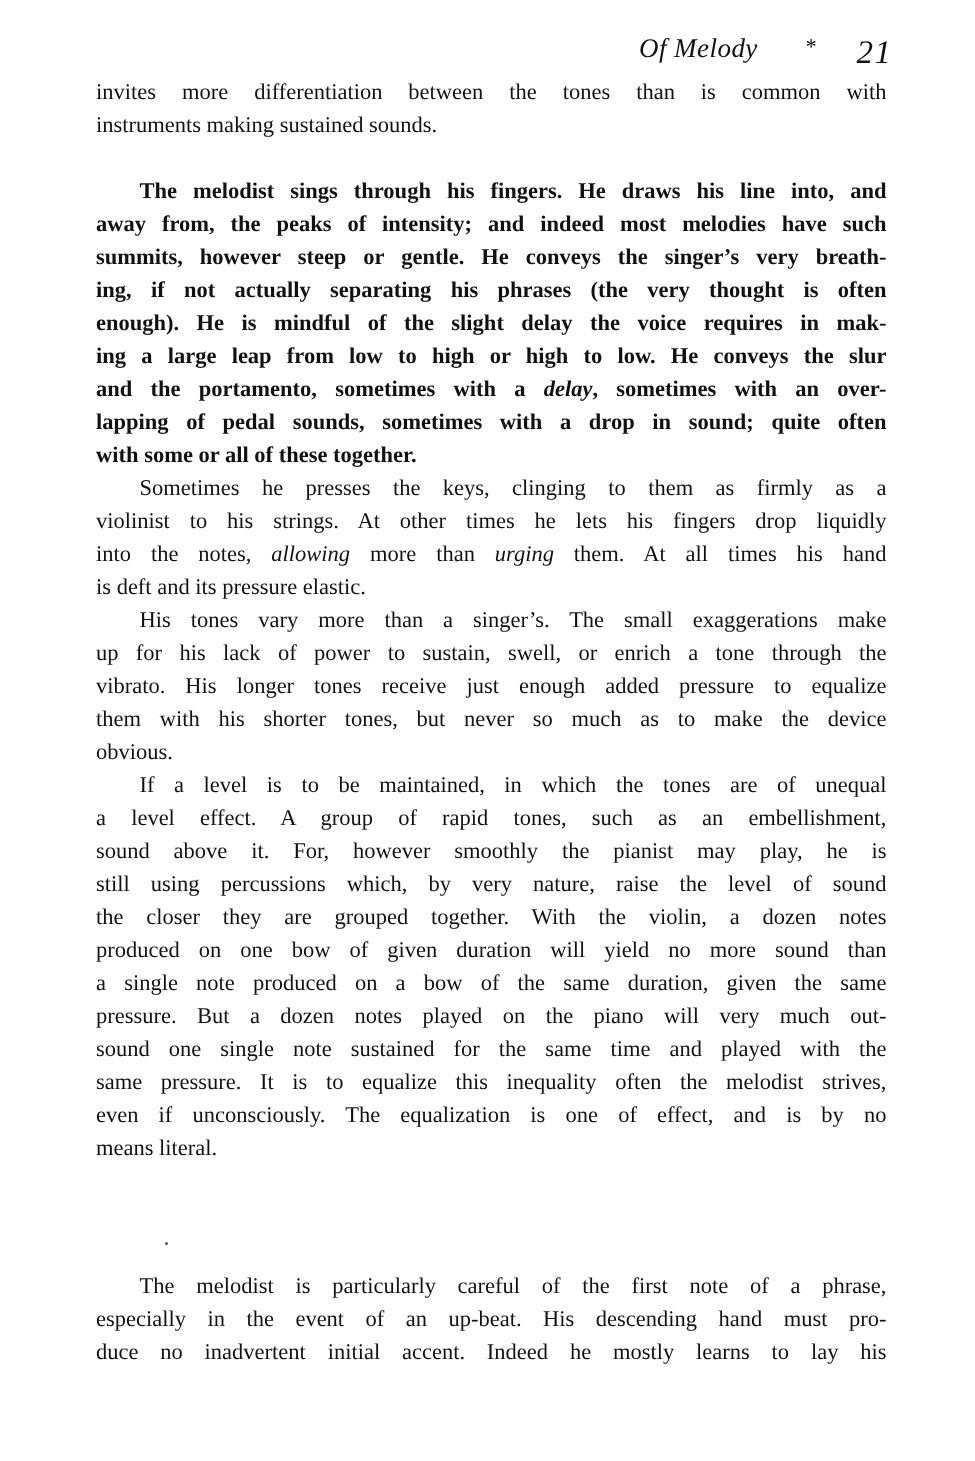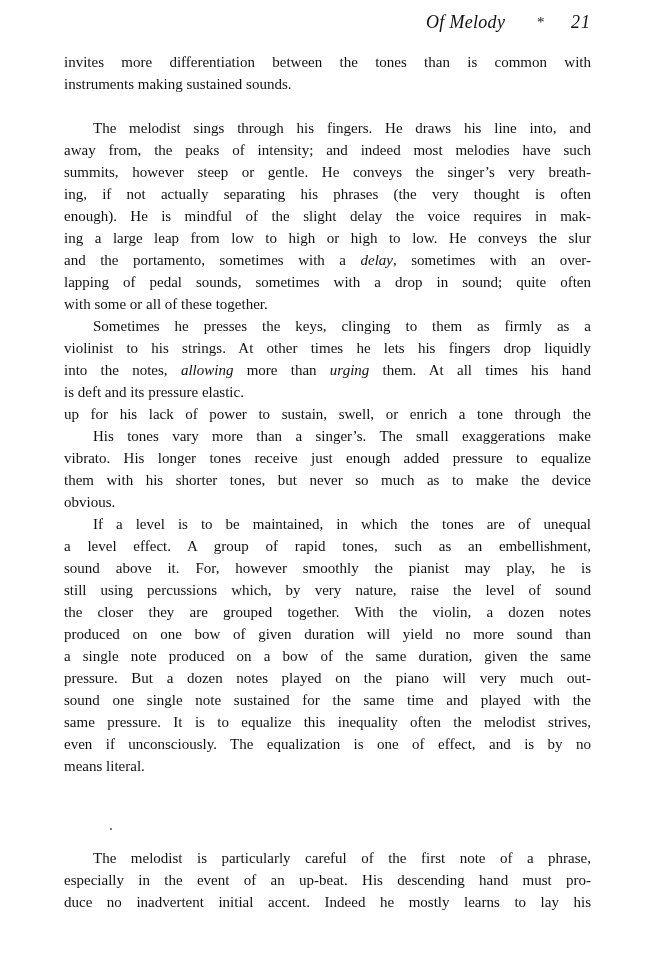--- a/index.html
+++ b/index.html
@@ -1,21 +1,21 @@
 <!DOCTYPE html>
 <html><head>
   <meta charset="utf-8">
   <style>
     html, body { margin: 0; padding: 0; background: #ffffff; }
     body { width: 650px; height: 974px; position: relative; overflow: hidden;
            font-family: "Liberation Serif", "DejaVu Serif", serif; color: #111111; }
-    .header { position: absolute; top: 10px; left: 0; width: 517px; height: 30px; }
+    .header { position: absolute; top: 20px; left: 0; width: 517px; height: 30px; }
     .header-title { position: absolute; left: 426px; top: 2px; font-style: italic; font-size: 18px; letter-spacing: 0.3px; }
     .header-star { position: absolute; left: 537px; top: 4px; font-size: 15px; }
-    .header-page { position: absolute; left: 571px; top: 2px; font-style: italic; font-size: 18px; letter-spacing: 1px; }
+    .header-page { position: absolute; left: 571px; top: 2px; font-style: italic; font-size: 22px; letter-spacing: 1px; }
     .text-block { position: absolute; left: 64px; width: 527px; }
     .line { height: 22px; line-height: 22px; font-size: 15px; white-space: nowrap;
             text-align: justify; text-align-last: justify; }
     .line.last { text-align-last: left; }
     .line.indent { padding-left: 29px; }
     .line em { font-style: italic; }
     .stray-dot { position: absolute; left: 110px; top: 828px; width: 2px; height: 2px; background: #555; border-radius: 50%; }
   </style>
 </head>
 <body>
@@ -23,40 +23,40 @@
 <div class="header">
   <span class="header-title">Of Melody</span>
   <span class="header-star">*</span>
   <span class="header-page">21</span>
 </div>
 
 <div class="text-block" id="p1" style="top:51px;">
     <div class="line">invites more differentiation between the tones than is common with</div>
     <div class="line last">instruments making sustained sounds.</div>
   </div>
-<div class="text-block" id="p2" style="top:117px;">
+<div class="text-block" id="p2" style="top:117px;font-weight:bold;">
     <div class="line indent">The melodist sings through his fingers. He draws his line into, and</div>
     <div class="line">away from, the peaks of intensity; and indeed most melodies have such</div>
     <div class="line">summits, however steep or gentle. He conveys the singer’s very breath-</div>
     <div class="line">ing, if not actually separating his phrases (the very thought is often</div>
     <div class="line">enough). He is mindful of the slight delay the voice requires in mak-</div>
     <div class="line">ing a large leap from low to high or high to low. He conveys the slur</div>
     <div class="line">and the portamento, sometimes with a <em>delay</em>, sometimes with an over-</div>
     <div class="line">lapping of pedal sounds, sometimes with a drop in sound; quite often</div>
     <div class="line last">with some or all of these together.</div>
   </div>
 <div class="text-block" id="p3" style="top:315px;">
     <div class="line indent">Sometimes he presses the keys, clinging to them as firmly as a</div>
     <div class="line">violinist to his strings. At other times he lets his fingers drop liquidly</div>
     <div class="line">into the notes, <em>allowing</em> more than <em>urging</em> them. At all times his hand</div>
     <div class="line last">is deft and its pressure elastic.</div>
   </div>
 <div class="text-block" id="p4" style="top:403px;">
+    <div class="line indent">His tones vary more than a singer’s. The small exaggerations make</div>
     <div class="line">up for his lack of power to sustain, swell, or enrich a tone through the</div>
-    <div class="line indent">His tones vary more than a singer’s. The small exaggerations make</div>
     <div class="line">vibrato. His longer tones receive just enough added pressure to equalize</div>
     <div class="line">them with his shorter tones, but never so much as to make the device</div>
     <div class="line last">obvious.</div>
   </div>
 <div class="text-block" id="p5" style="top:513px;">
     <div class="line indent">If a level is to be maintained, in which the tones are of unequal</div>
     <div class="line">a level effect. A group of rapid tones, such as an embellishment,</div>
     <div class="line">sound above it. For, however smoothly the pianist may play, he is</div>
     <div class="line">still using percussions which, by very nature, raise the level of sound</div>
     <div class="line">the closer they are grouped together. With the violin, a dozen notes</div>

